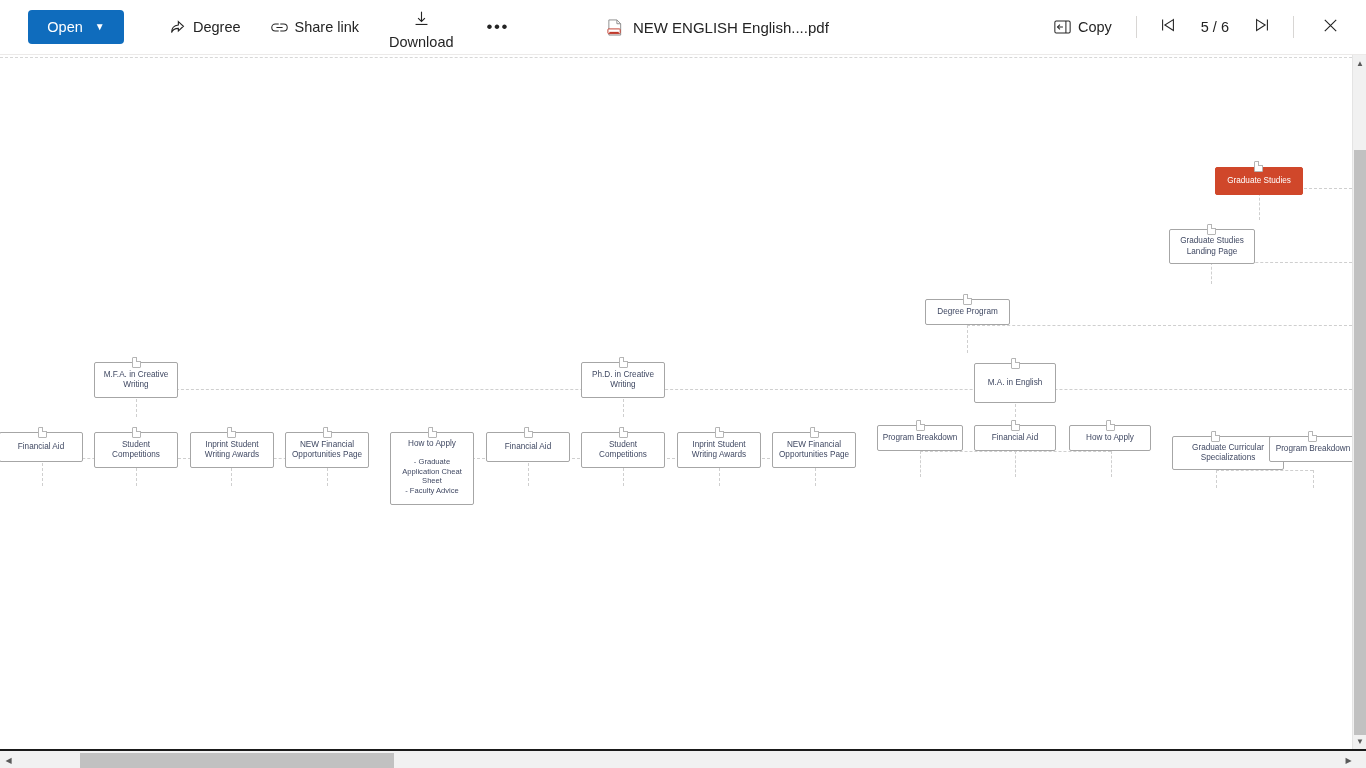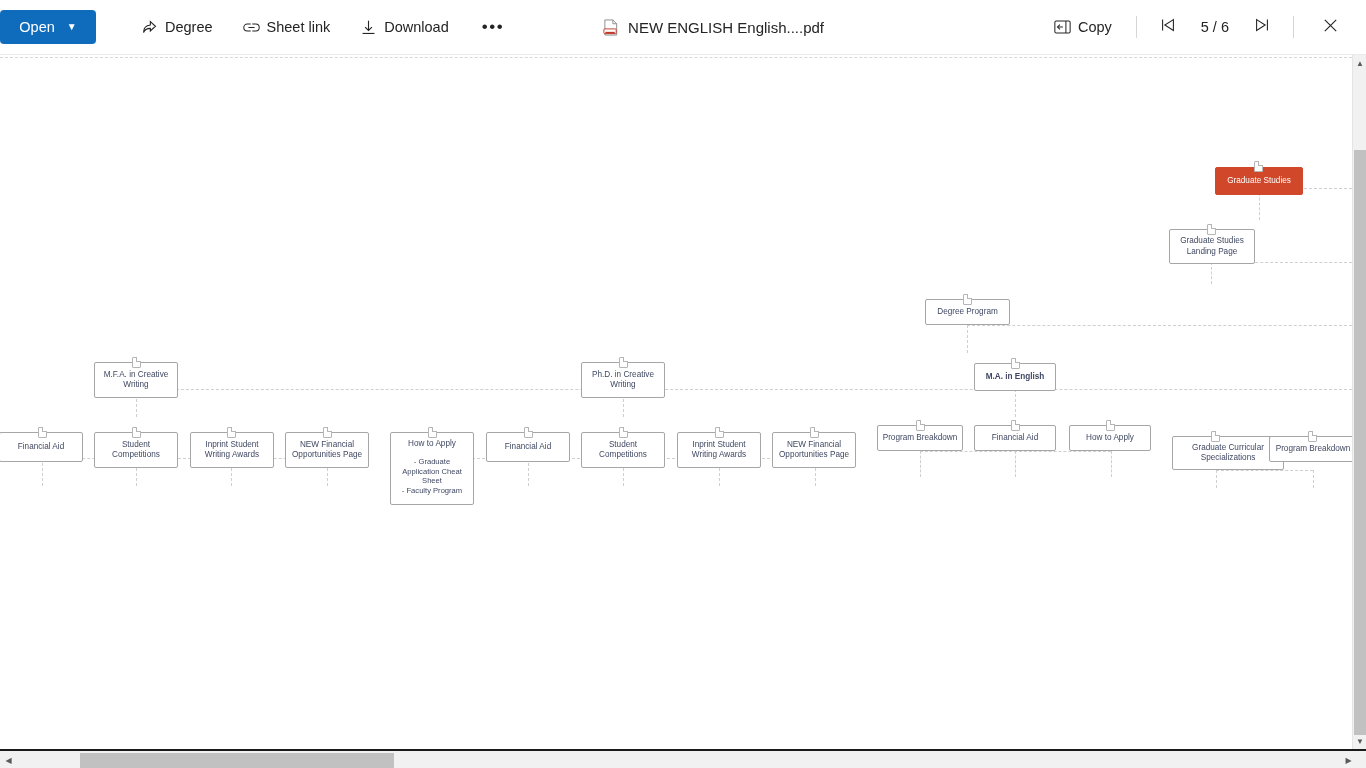--- a/index.html
+++ b/index.html
@@ -12,20 +12,21 @@
 
   
   #toolbar {
     position: absolute; top: 0; left: 0;
     width: 1366px; height: 55px;
     background: #ffffff;
     border-bottom: 1px solid #eceae9;
     display: flex; align-items: center;
   }
   #open-button {
+    margin-left: 28px;
     height: 34px; min-width: 96px;
     background: #0f6cbd;
     color: #ffffff;
     border: none; border-radius: 4px;
     font-size: 14.5px;
     display: flex; align-items: center; justify-content: center;
     gap: 12px; padding: 0 14px;
     cursor: pointer;
   }
   #open-button .chev { font-size: 10px; line-height: 1; }
@@ -34,21 +35,21 @@
     height: 34px; padding: 0 9px;
     color: #242424; font-size: 14.5px;
     cursor: pointer; border-radius: 4px;
     white-space: nowrap;
   }
   .tb-ico { display: inline-flex; align-items: center; justify-content: center;
             width: 17px; height: 17px; }
   .tb-ico svg { display: block; }
   #share-item { margin-left: 36px; }
   #copy-item { margin-left: 12px; }
-  #download-item { margin-left: 12px; }
+  #download-item { margin-left: 12px; flex-direction: column; }
   #more-item { margin-left: 12px; font-size: 17px; letter-spacing: 1.5px;
                padding: 0 12px; color: #242424; }
 
   #file-title {
     display: flex; align-items: center; gap: 9px;
     margin-left: 86px;
     font-size: 15px; color: #242424; white-space: nowrap;
   }
 
   #tb-right {
@@ -195,21 +196,21 @@
   </div>
 
   <div class="tb-item" id="copy-item">
     <span class="tb-ico">
       <svg width="18" height="17" viewBox="0 0 22 18" fill="none" stroke="#242424" stroke-width="1.3">
         <path d="M10 4.5 H5.5 A4.5 4.5 0 0 0 5.5 13.5 H10"></path>
         <path d="M12 4.5 H16.5 A4.5 4.5 0 0 1 16.5 13.5 H12"></path>
         <path d="M7 9 H15"></path>
       </svg>
     </span>
-    <span>Sheet link</span>
+    <span>Share link</span>
   </div>
 
   <div class="tb-item" id="download-item">
     <span class="tb-ico">
       <svg width="17" height="17" viewBox="0 0 20 20" fill="none" stroke="#242424" stroke-width="1.3">
         <path d="M10 2 V13"></path>
         <path d="M6 9.5 L10 13.5 L14 9.5"></path>
         <path d="M3 17 H17"></path>
       </svg>
     </span>
@@ -347,21 +348,21 @@
 Writing</span>
       </div>
       <div class="docglyph" style="left:132px; top:302px;"></div>
 
       <div class="node" style="left:581px; top:307px; width:84px; height:36px;">
         <span class="lbl">Ph.D. in Creative
 Writing</span>
       </div>
       <div class="docglyph" style="left:619px; top:302px;"></div>
 
-      <div class="node" style="left:974px; top:308px; width:82px; height:28px;font-weight:bold;">
+      <div class="node" style="left:974px; top:308px; width:82px; height:40px;">
         <span class="lbl">M.A. in English</span>
       </div>
       <div class="docglyph" style="left:1011px; top:303px;"></div>
 
       <div class="node" style="left:-1px; top:377px; width:84px; height:30px;">
         <span class="lbl">Financial Aid</span>
       </div>
       <div class="docglyph" style="left:38px; top:372px;"></div>
 
       <div class="node" style="left:94px; top:377px; width:84px; height:36px;">
@@ -380,21 +381,21 @@
         <span class="lbl">NEW Financial
 Opportunities Page</span>
       </div>
       <div class="docglyph" style="left:323px; top:372px;"></div>
 
       <div class="node" style="left:390px; top:377px; width:84px; height:73px; align-items:flex-start; flex-direction:column; justify-content:flex-start; padding-top:6px;">
         <span class="lbl" style="width:100%;">How to Apply</span>
         <span class="lbl sub" style="width:100%; margin-top:8px;">- Graduate
 Application Cheat
 Sheet
-- Faculty Program</span>
+- Faculty Advice</span>
       </div>
       <div class="docglyph" style="left:428px; top:372px;"></div>
 
       <div class="node" style="left:486px; top:377px; width:84px; height:30px;">
         <span class="lbl">Financial Aid</span>
       </div>
       <div class="docglyph" style="left:524px; top:372px;"></div>
 
       <div class="node" style="left:581px; top:377px; width:84px; height:36px;">
         <span class="lbl">Student

